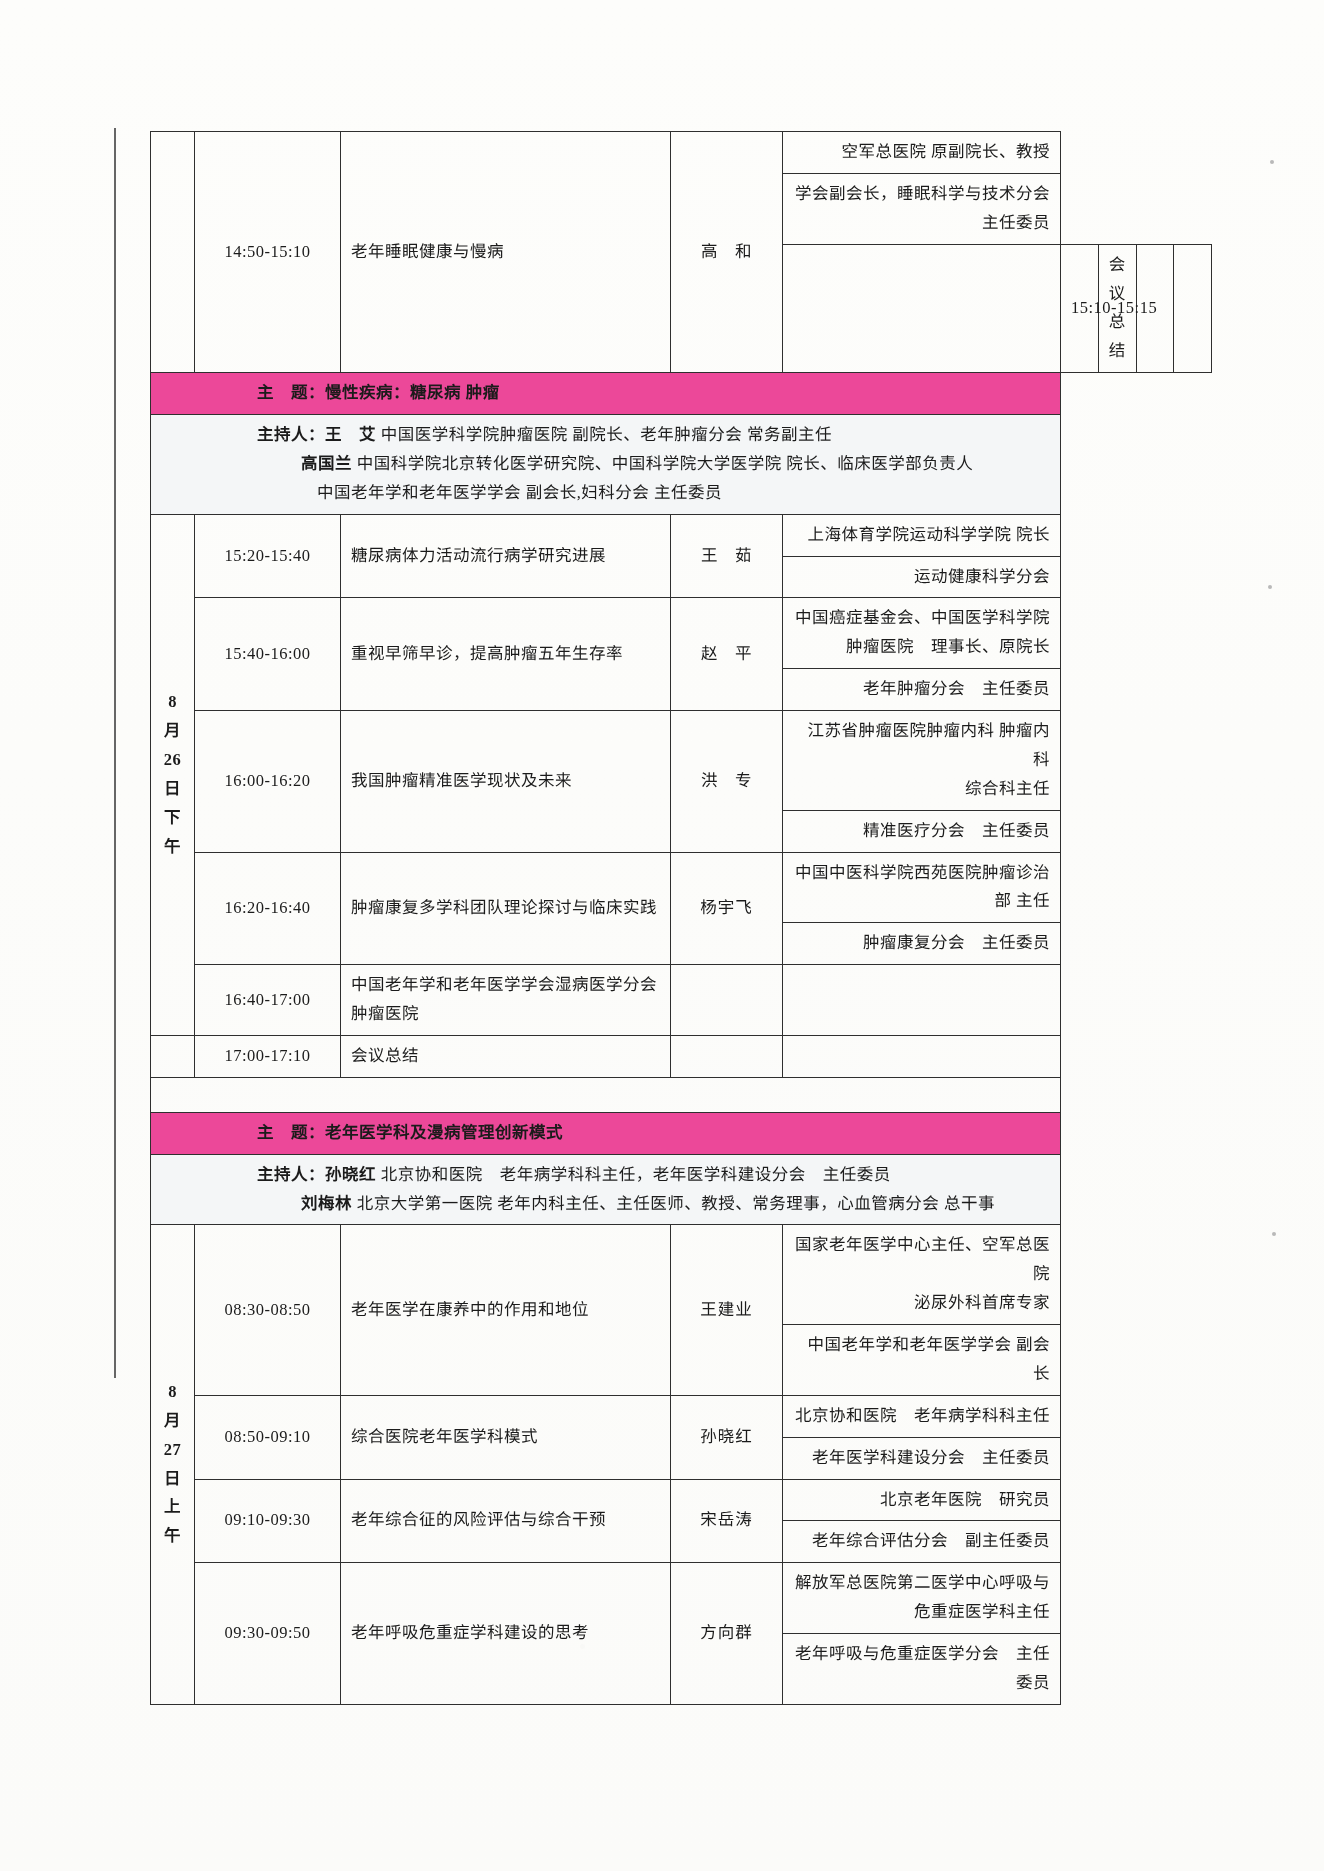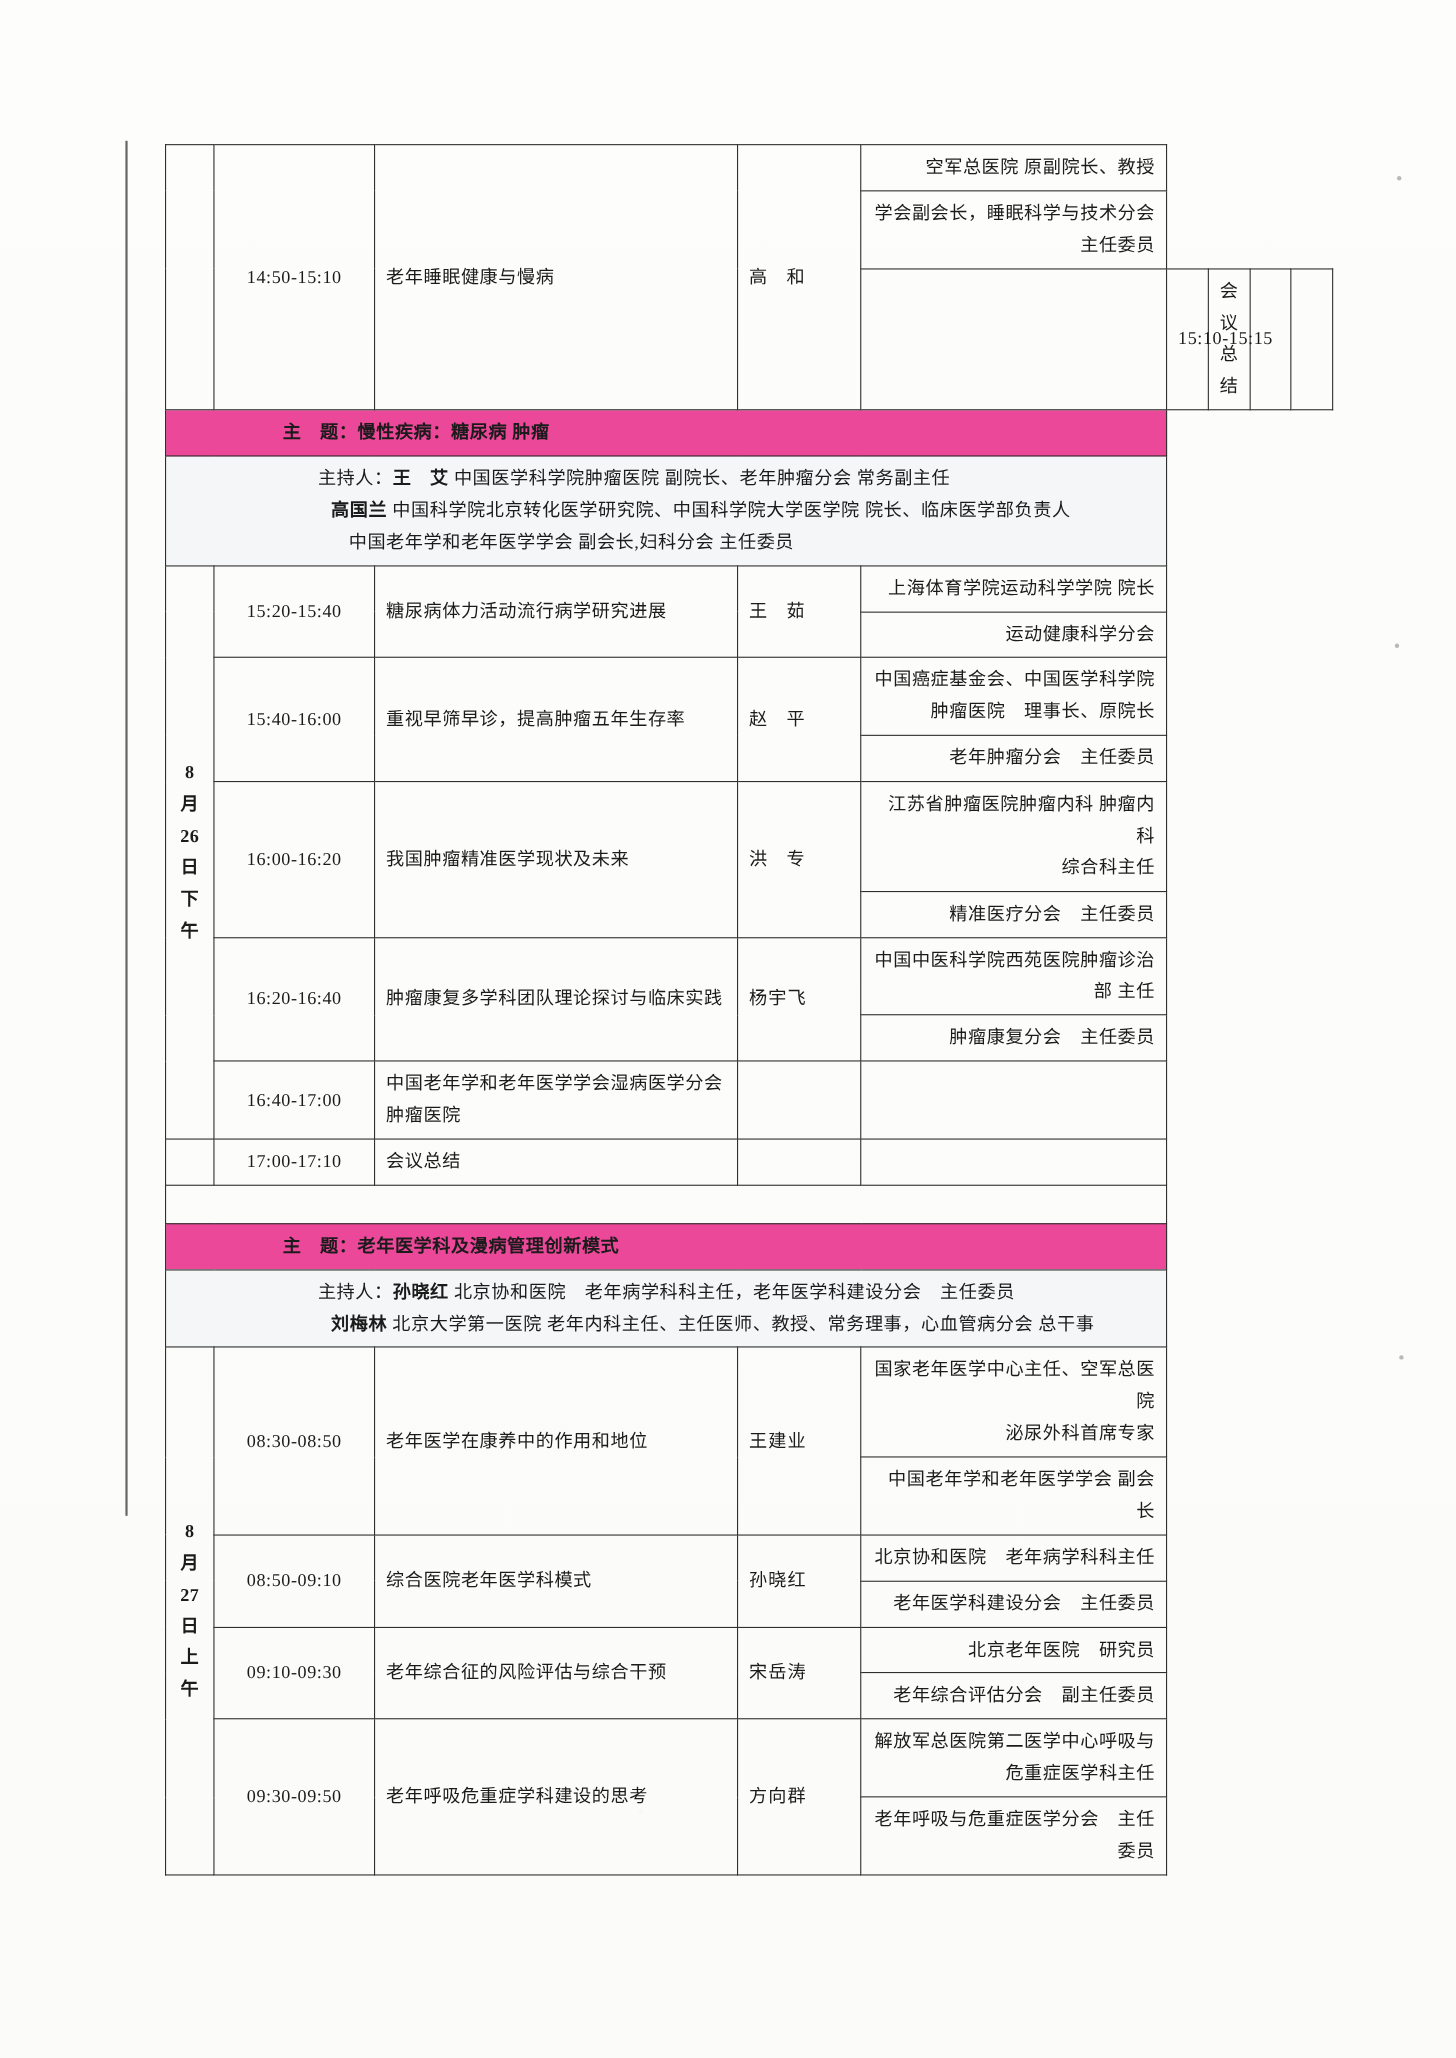--- a/index.html
+++ b/index.html
@@ -77,20 +77,21 @@
     font-family:"Liberation Serif","DejaVu Serif",serif;
     font-size:16px;
     letter-spacing:.6px;
     white-space:nowrap;
   }
   td.topic-cell{
     text-align:left;
     padding-left:14px;
   }
   td.speaker-cell{
+    text-align:center;
     letter-spacing:6px;
     padding-left:16px;
   }
   td.speaker-cell.tight{letter-spacing:1px;padding-left:10px;}
   td.affil-cell{
     text-align:right;
     padding-left:12px;
     font-size:15.5px;
     line-height:1.82;
   }
@@ -108,21 +109,21 @@
     background:#f4f6f7;
     font-weight:normal;
     font-size:16px;
     padding:8px 10px 10px 0;
     line-height:1.95;
   }
   .host-line{padding-left:96px;white-space:nowrap;}
   .host-line.indent{padding-left:140px;}
   .host-line.indent2{padding-left:156px;}
   .b{font-weight:bold;}
-  .host-label{font-weight:normal;margin-left:32px;}
+  .host-label{font-weight:bold;}
   .spacer-row td{border:none;height:22px;background:transparent;}
 </style>
 </head>
 <body>
 
 <div class="page"></div>
 <div class="scan-noise"></div>
 <div class="left-rule"></div>
 <div class="right-speck" style="left:1270px;top:160px;"></div>
 <div class="right-speck" style="left:1268px;top:585px;"></div>

